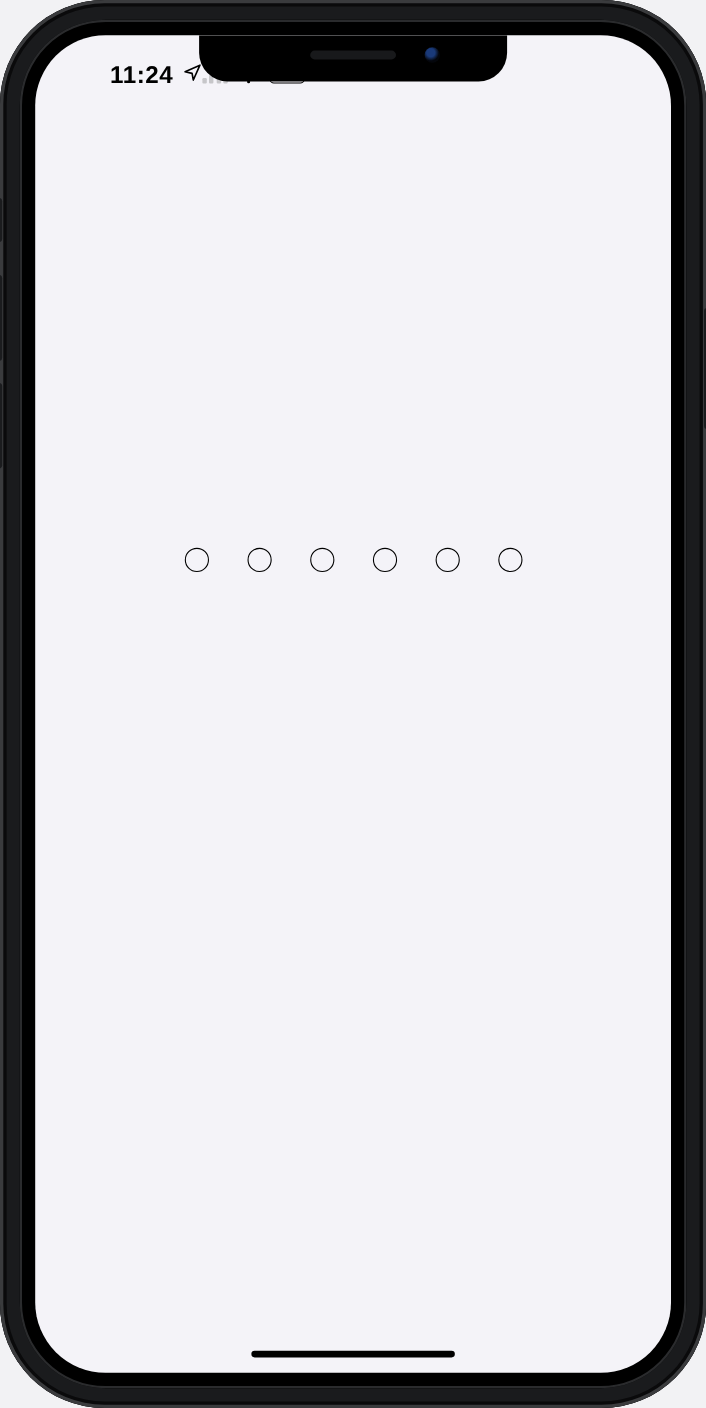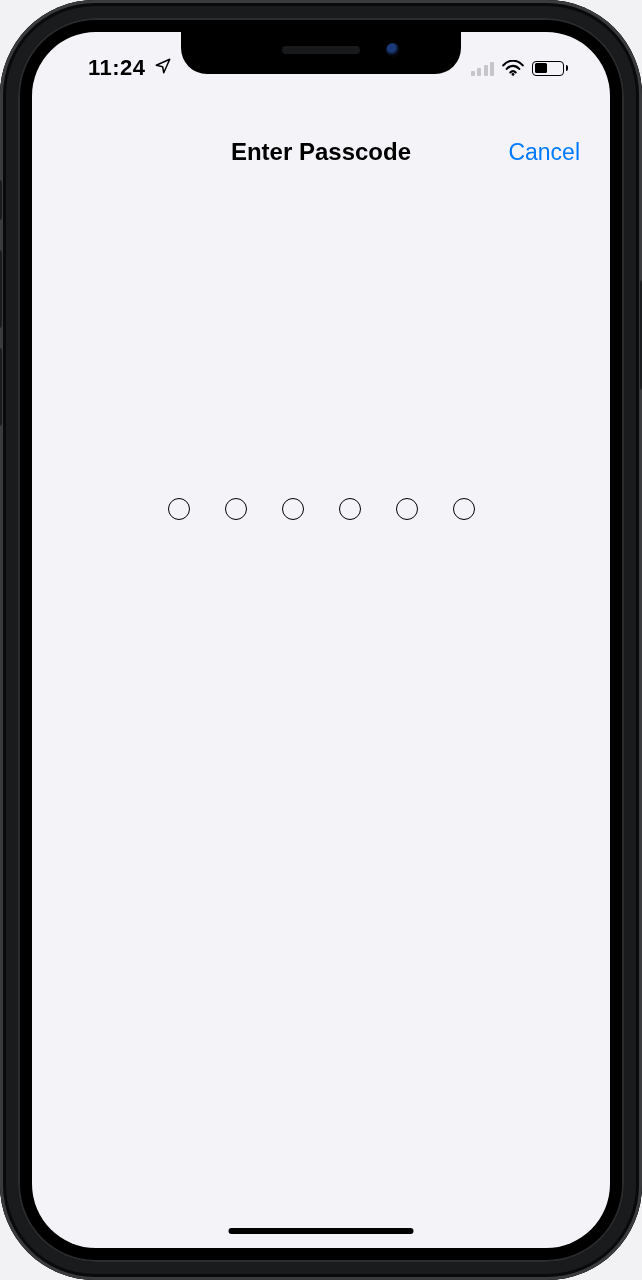--- a/index.html
+++ b/index.html
@@ -56,25 +56,25 @@
     }
     .cam {
       position:absolute; top:11px; left:calc(50% + 65px);
       width:14px; height:14px; border-radius:50%;
       background: radial-gradient(circle at 40% 35%, #1a3a7a 0 30%, #04060c 60%);
     }
 
     
     .status-bar {
       position:absolute;
-      top:0; left:4px; right:0;
+      top:0; left:16px; right:0;
       height:54px;
       display:flex;
       align-items:center;
-      justify-content:space-between;
+      justify-content:flex-start;
       padding:18px 30px 0;
       z-index:40;
       font-weight:600;
     }
     .status-left { display:flex; align-items:center; gap:8px; padding-left:22px; }
     .status-time { font-size:22px; letter-spacing:0.5px; }
     .loc-icon { display:inline-block; }
     .status-right { display:flex; align-items:center; gap:8px; padding-right:12px; }
     .cell { display:flex; align-items:flex-end; gap:2.5px; height:16px; }
     .cell i { display:block; width:4px; background:#c6c6c9; border-radius:1px; }
@@ -186,24 +186,20 @@
           </span>
           <span class="battery">
             <span class="battery-body">
                 <span class="battery-fill"></span>
               </span>
             <span class="battery-tip"></span>
           </span>
         </div>
       </div>
 
-      <div class="navbar">
-        <span class="navbar-title">Enter Passcode</span>
-        <span class="navbar-cancel">Cancel</span>
-      </div>
 
       <div class="content">
         <div class="dots">
             <span class="dot"></span>
             <span class="dot"></span>
             <span class="dot"></span>
             <span class="dot"></span>
             <span class="dot"></span>
             <span class="dot"></span>
           </div>

